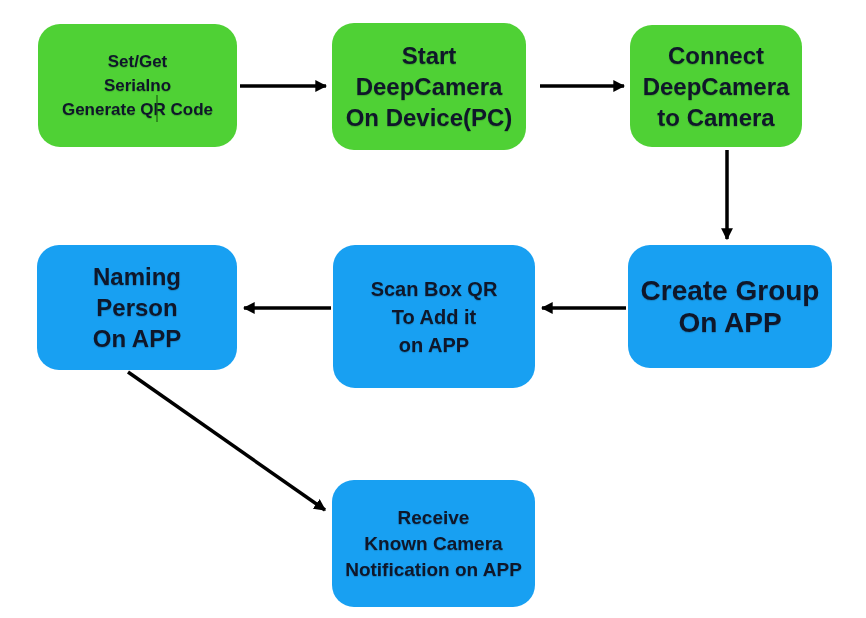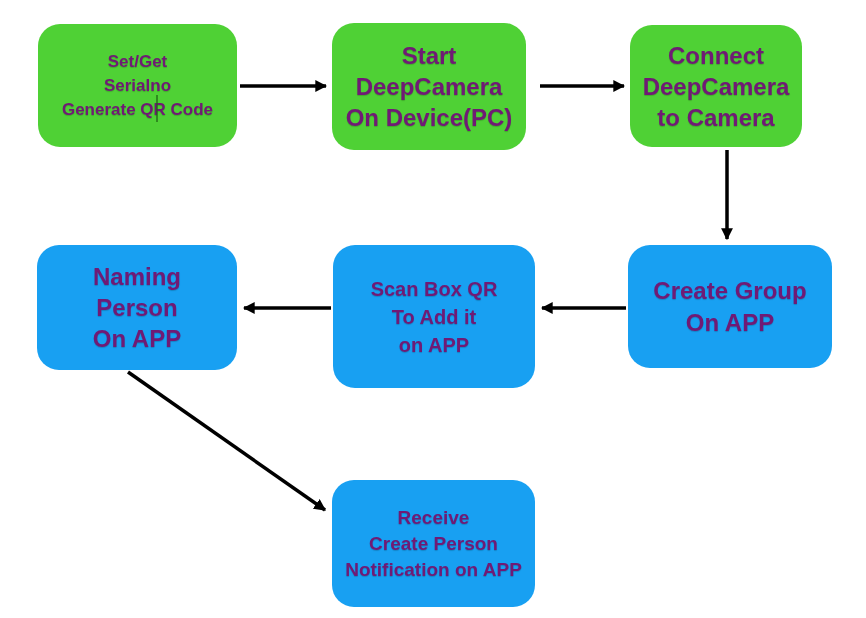--- a/index.html
+++ b/index.html
@@ -23,33 +23,33 @@
     height: 618px;
     pointer-events: none;
   }
   .node {
     position: absolute;
     display: flex;
     align-items: center;
     justify-content: center;
     text-align: center;
     border-radius: 22px;
-    color: #701a75;
+    color: #0f172a;
     font-weight: 600;
     white-space: pre-line;
     text-shadow: 0 1px 1px rgba(0,0,0,0.18);
     box-sizing: border-box;
   }
   .node.green { background: #4fd135; }
   .node.blue  { background: #18a0f2; }
 
   .n1 { left: 38px;  top: 24px;  width: 199px; height: 123px; font-size: 17px; line-height: 24px; }
   .n2 { left: 332px; top: 23px;  width: 194px; height: 127px; font-size: 24px; line-height: 31px; }
   .n3 { left: 630px; top: 25px;  width: 172px; height: 122px; font-size: 24px; line-height: 31px; }
-  .n4 { left: 628px; top: 245px; width: 204px; height: 123px; font-size: 24px; line-height: 32px; }
+  .n4 { left: 628px; top: 245px; width: 204px; height: 123px; font-size: 28px; line-height: 32px; }
   .n5 { left: 333px; top: 245px; width: 202px; height: 143px; font-size: 20px; line-height: 28px; }
   .n6 { left: 37px;  top: 245px; width: 200px; height: 125px; font-size: 24px; line-height: 31px; }
   .n7 { left: 332px; top: 480px; width: 203px; height: 127px; font-size: 19px; line-height: 26px; }
 
   .caret {
     position: absolute;
     left: 118px;
     top: 71px;
     width: 2px;
     height: 27px;
@@ -108,17 +108,17 @@
   </div>
 
   <div class="node blue n6">
     <span>Naming
 Person
 On APP</span>
   </div>
 
   <div class="node blue n7">
     <span>Receive
-Create Person
+Known Camera
 Notification on APP</span>
   </div>
 
 </div>
 
 </body></html>

